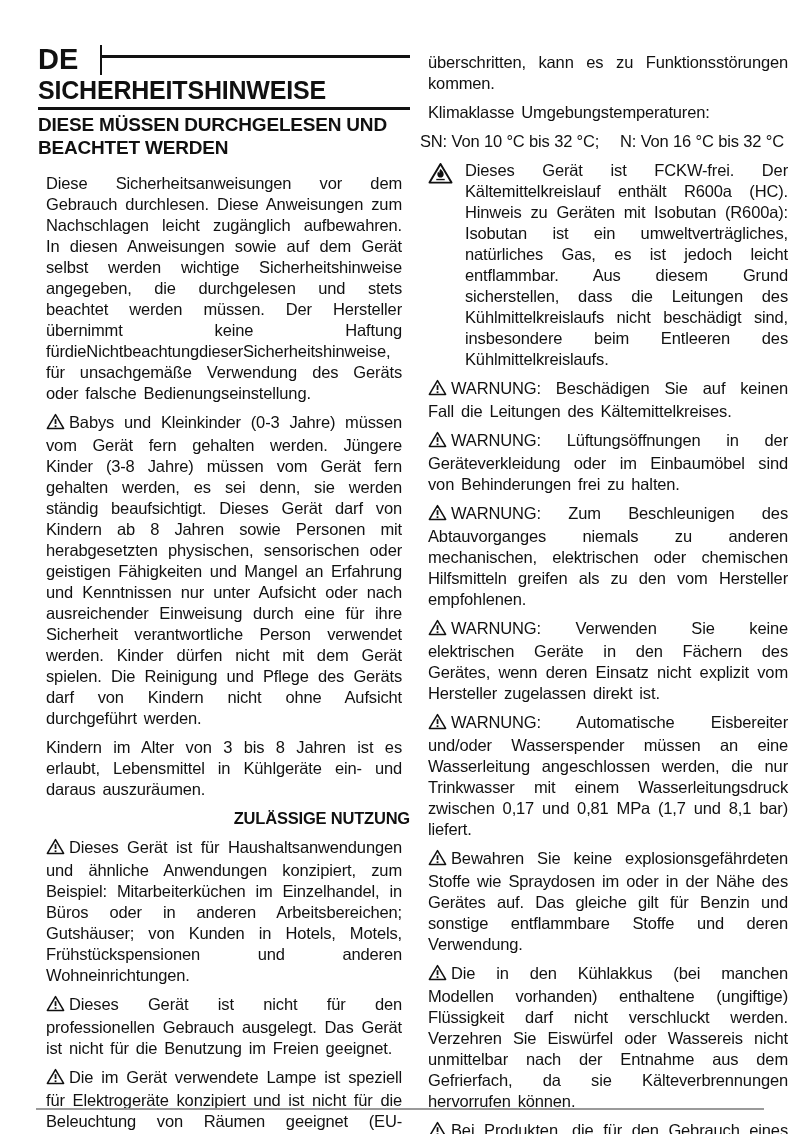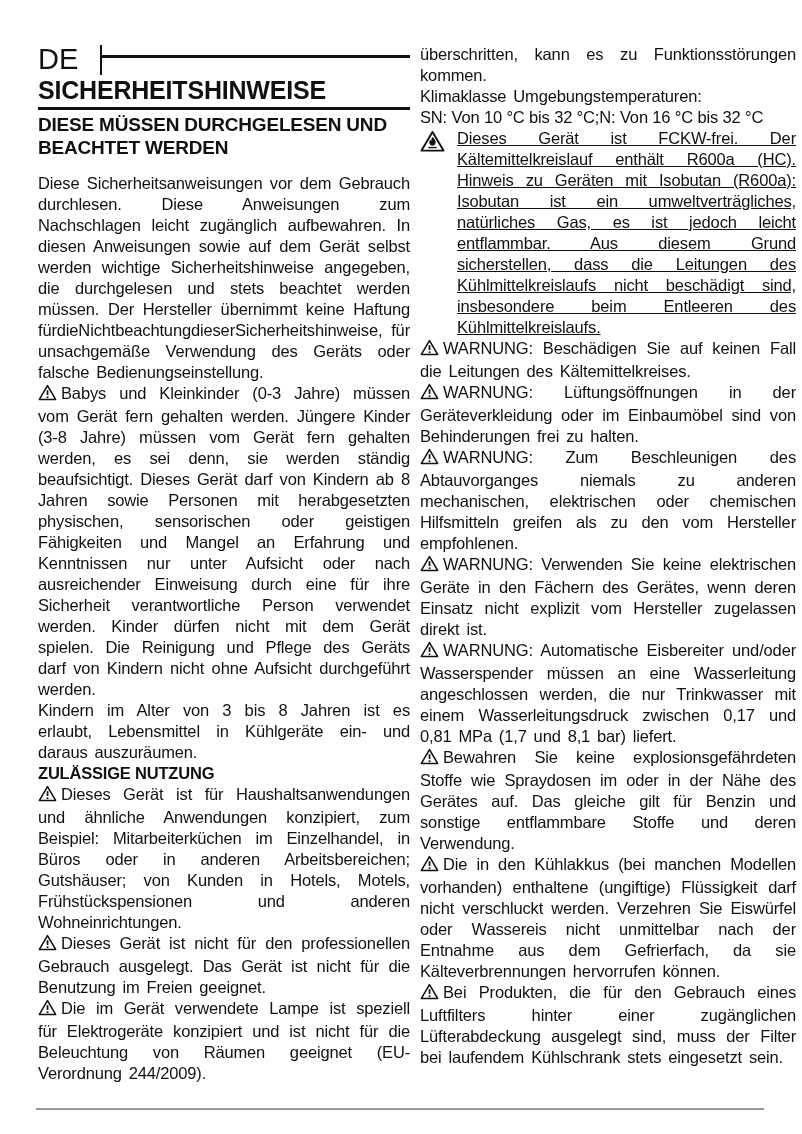--- a/index.html
+++ b/index.html
@@ -9,37 +9,37 @@
     color:#111;
     -webkit-font-smoothing:antialiased;
   }
   .page{position:absolute;inset:0;}
   .cols{position:absolute;top:44px;left:38px;right:6px;display:flex;gap:10px;}
   .col{width:372px;flex:0 0 372px;}
   .col-right{width:376px;flex:0 0 376px;}
 
   
   .de-row{position:relative;height:32px;}
-  .de-text{font-size:29px;font-weight:normal;line-height:30px;letter-spacing:0;text-align:right;}
+  .de-text{font-size:29px;font-weight:bold;line-height:30px;letter-spacing:0;text-align:right;}
   .de-vline{position:absolute;left:62px;top:1px;width:2px;height:30px;background:#111;}
   .de-hline{position:absolute;left:63px;top:11px;right:0;height:3px;background:#111;}
   .doc-title{font-size:25px;font-weight:bold;line-height:28px;margin-top:0;letter-spacing:-0.2px;}
   .title-rule{height:3px;background:#111;margin:3px 0 3px 0;}
   .subtitle{font-size:19px;font-weight:bold;line-height:23px;margin-bottom:14px;letter-spacing:-0.2px;}
 
   
   .para{
-    margin:0;font-size:16.5px;line-height:21px;text-align:justify;
+    margin:8px;font-size:16.5px;line-height:21px;text-align:justify;
     word-spacing:2.5px;letter-spacing:-0.15px;position:relative;
   }
   .para .icon{display:inline-block;vertical-align:-2px;margin-right:4px;}
-  .para.hang{padding-left:37px;text-decoration:underline;}
+  .para.hang{padding-left:37px;}
   .para.hang .icon{position:absolute;left:0;top:2px;margin:0;}
-  .h3{font-size:16.5px;font-weight:bold;line-height:21px;letter-spacing:-0.2px;}
-  .pair{font-size:16.5px;line-height:21px;display:flex;
+  .h3{font-size:16.5px;font-weight:bold;line-height:21px;letter-spacing:-0.2px;text-align:right;}
+  .pair{font-size:16.5px;line-height:21px;display:flex;justify-content:space-between;
         padding-right:12px;letter-spacing:-0.15px;}
 
   .footer-rule{position:absolute;left:36px;width:728px;top:1108px;height:2px;background:#9a9a9a;}
 </style>
 </head>
 <body>
 
 <div class="page">
   <div class="cols">
 

